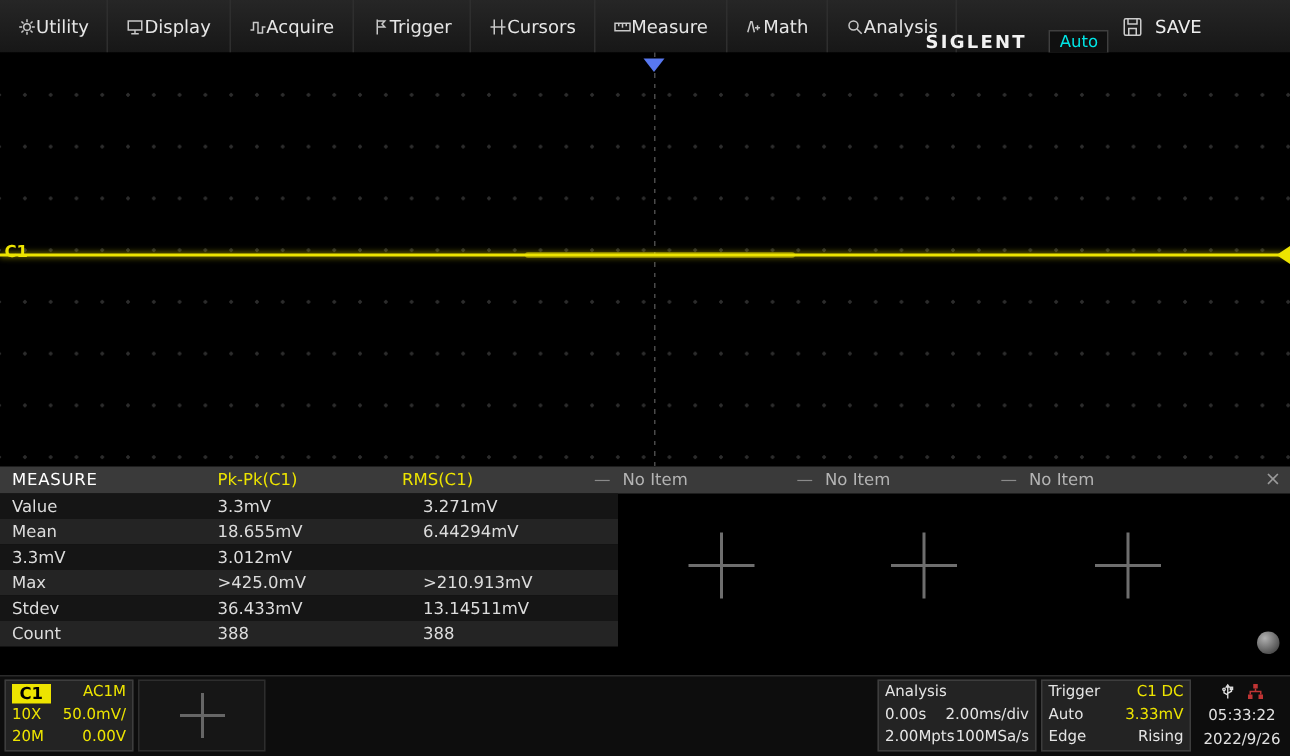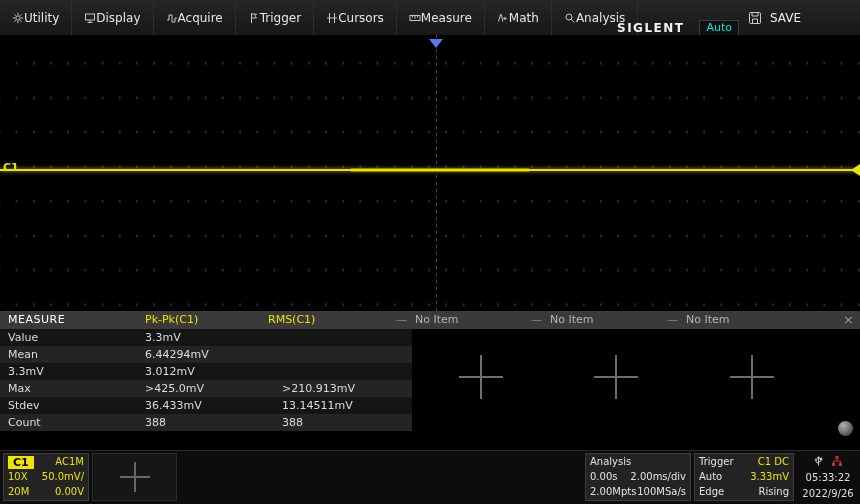--- a/index.html
+++ b/index.html
@@ -201,23 +201,25 @@
       <span class="m-noitem" style="left:550px">No Item</span>
       <span class="m-sep" style="left:667px">—</span>
       <span class="m-noitem" style="left:686px">No Item</span>
       <span class="m-close">×</span>
     </div>
 
     <div class="m-rows">
       <div class="m-row">
         <span class="m-cell lbl">Value</span>
         <span class="m-cell v1">3.3mV</span>
+        <span class="m-cell v2">3.271mV</span>
       </div>
       <div class="m-row">
         <span class="m-cell lbl">Mean</span>
+        <span class="m-cell v1">18.655mV</span>
         <span class="m-cell v2">6.44294mV</span>
       </div>
       <div class="m-row">
         <span class="m-cell v1">3.3mV</span>
         <span class="m-cell v2">3.012mV</span>
       </div>
       <div class="m-row">
         <span class="m-cell lbl">Max</span>
         <span class="m-cell v1">&gt;425.0mV</span>
         <span class="m-cell v2">&gt;210.913mV</span>

